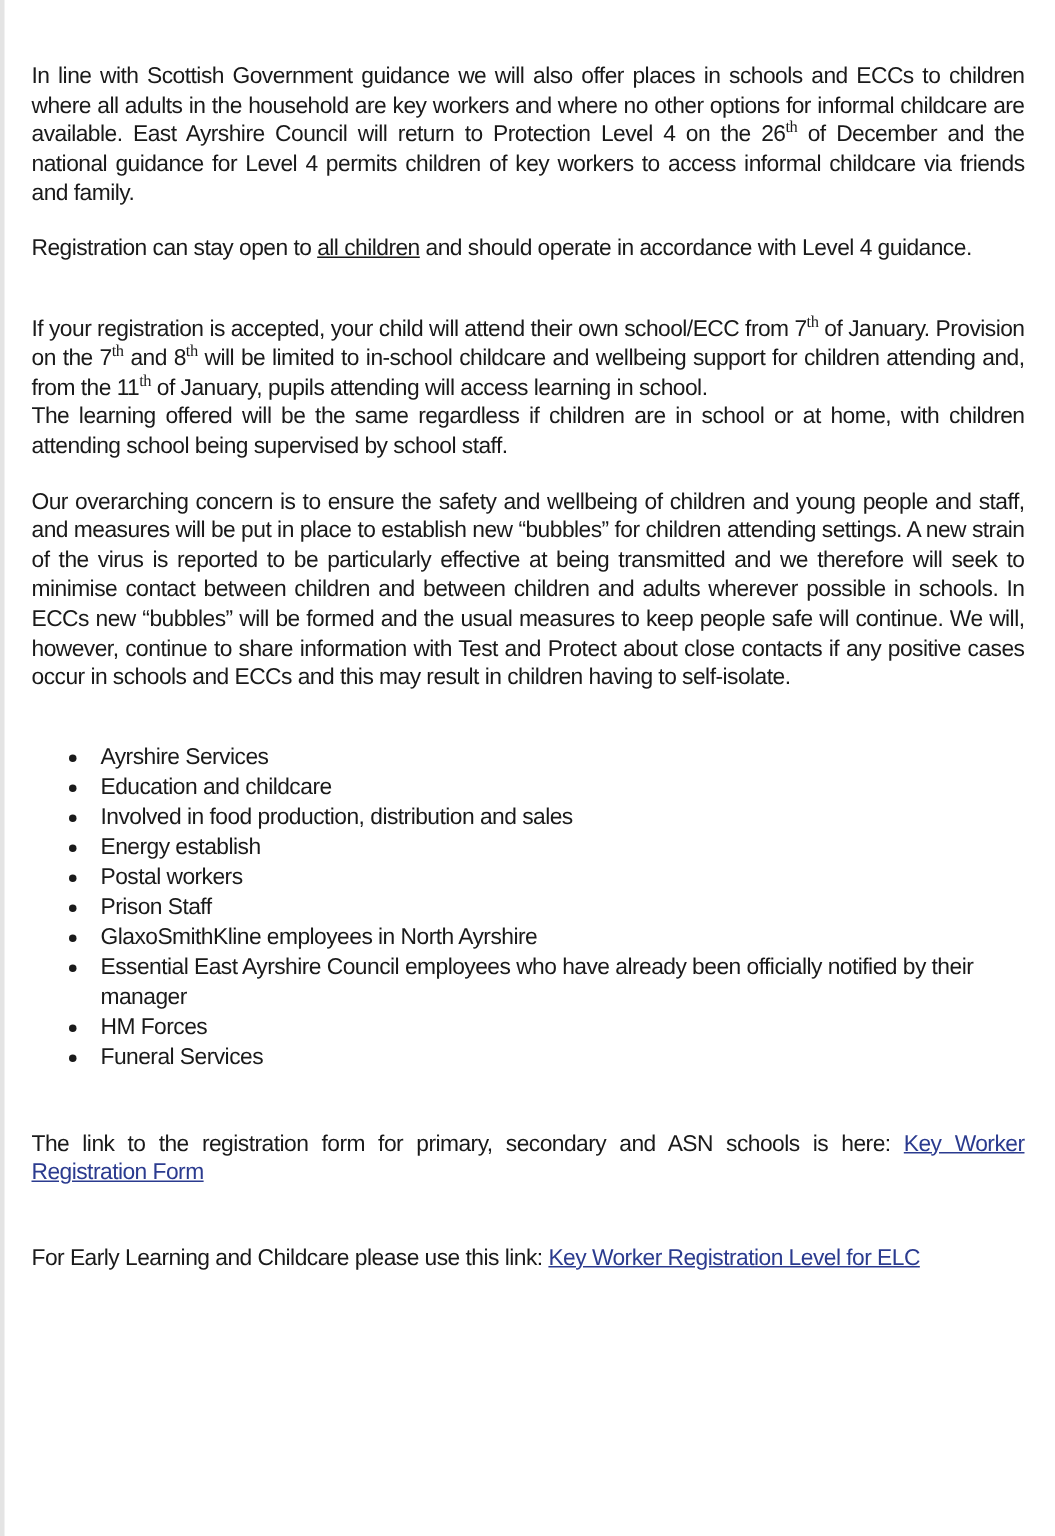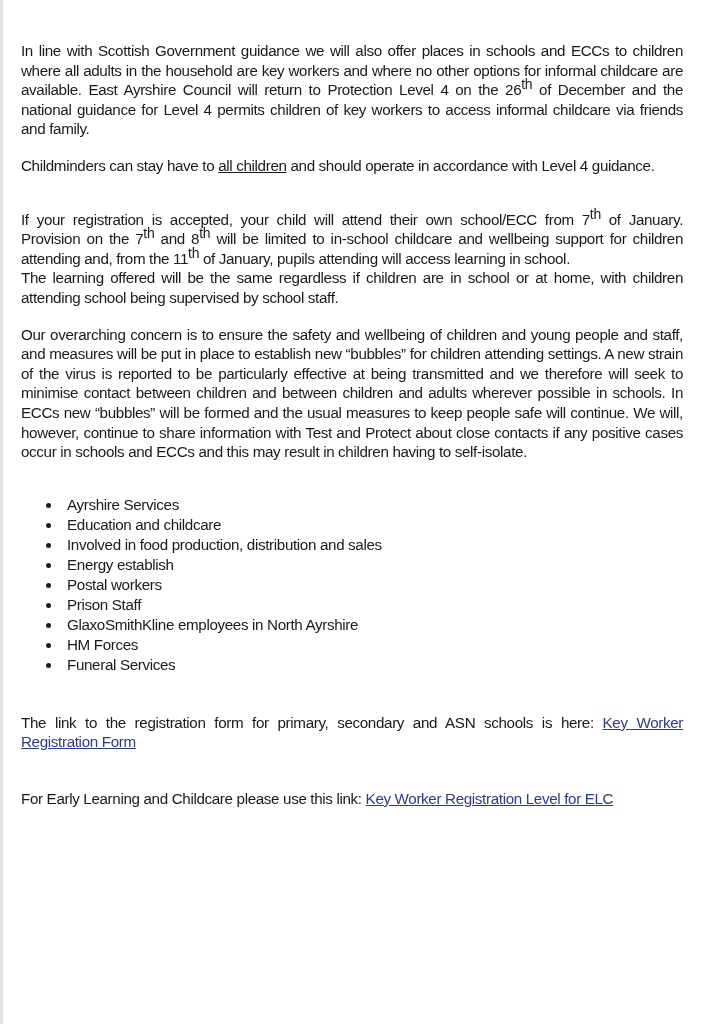--- a/index.html
+++ b/index.html
@@ -17,21 +17,21 @@
     .doc {
       position: absolute; left: 21px; top: 41px; width: 662px;
       font-size: 15.2px; line-height: 19.6px;
       letter-spacing: -0.35px;
     }
     p { margin: 0; }
     .justify { text-align: justify; }
     .gap { height: 17px; }
     .gap-lg { height: 38px; }
     .gap-xl { height: 37px; }
-    sup { font-size: 14px; line-height: 0; vertical-align: 6px; }
+    sup { font-size: 11px; line-height: 0; vertical-align: 6px; font-family: Liberation Serif, serif; }
     u { text-decoration: underline; }
     b { font-weight: bold; }
     ul { margin: 0; padding: 0; list-style: none; }
     ul li { position: relative; padding-left: 46px; line-height: 20px; }
     ul li .bullet {
       position: absolute; left: 25px; top: 8px; width: 5px; height: 5px;
       background: #1a1a1a; border-radius: 50%;
     }
     .list-wrap { margin-top: 16px; }
     a.link { color: #2b3b8f; text-decoration: underline; }
@@ -40,21 +40,21 @@
 <body>
 
 <div class="page-edge"></div>
 
 <div class="doc">
 
   <p class="justify"><span>In line with Scottish Government guidance we will also offer places in schools and ECCs to children where all adults in the household are key workers and where no other options for informal childcare are available. East Ayrshire Council will return to Protection Level 4 on the 26</span><sup>th</sup><span> of December and the national guidance for Level 4 permits children of key workers to access informal childcare via friends and family.</span></p>
 
   <div class="gap"></div>
 
-  <p><span>Childminders can stay have to </span><u>all children</u><span> and should operate in accordance with Level 4 guidance.</span></p>
+  <p><span>Registration can stay open to </span><u>all children</u><span> and should operate in accordance with Level 4 guidance.</span></p>
 
   <div class="gap"></div>
 
 
   <div class="gap"></div>
 
   <p class="justify"><span>If your registration is accepted, your child will attend their own school/ECC from 7</span><sup>th</sup><span> of January. Provision on the 7</span><sup>th</sup><span> and 8</span><sup>th</sup><span> will be limited to in-school childcare and wellbeing support for children attending and, from the 11</span><sup>th</sup><span> of January, pupils attending will access learning in school.</span></p>
   <p class="justify">The learning offered will be the same regardless if children are in school or at home, with children attending school being supervised by school staff.</p>
 
   <div class="gap"></div>
@@ -66,20 +66,21 @@
 
   <div class="list-wrap">
     <ul>
       <li><span class="bullet"></span><span>Ayrshire Services</span></li>
       <li><span class="bullet"></span><span>Education and childcare</span></li>
       <li><span class="bullet"></span><span>Involved in food production, distribution and sales</span></li>
       <li><span class="bullet"></span><span>Energy establish</span></li>
       <li><span class="bullet"></span><span>Postal workers</span></li>
       <li><span class="bullet"></span><span>Prison Staff</span></li>
       <li><span class="bullet"></span><span>GlaxoSmithKline employees in North Ayrshire</span></li>
+      <li><span class="bullet"></span><span>Essential East Ayrshire Council employees who have already been officially notified by their manager</span></li>
       <li><span class="bullet"></span><span>HM Forces</span></li>
       <li><span class="bullet"></span><span>Funeral Services</span></li>
     </ul>
   </div>
 
   <div class="gap-lg"></div>
 
   <p class="justify"><span>The link to the registration form for primary, secondary and ASN schools is here: </span><a class="link">Key Worker Registration Form</a></p>
 
   <div class="gap-xl"></div>

